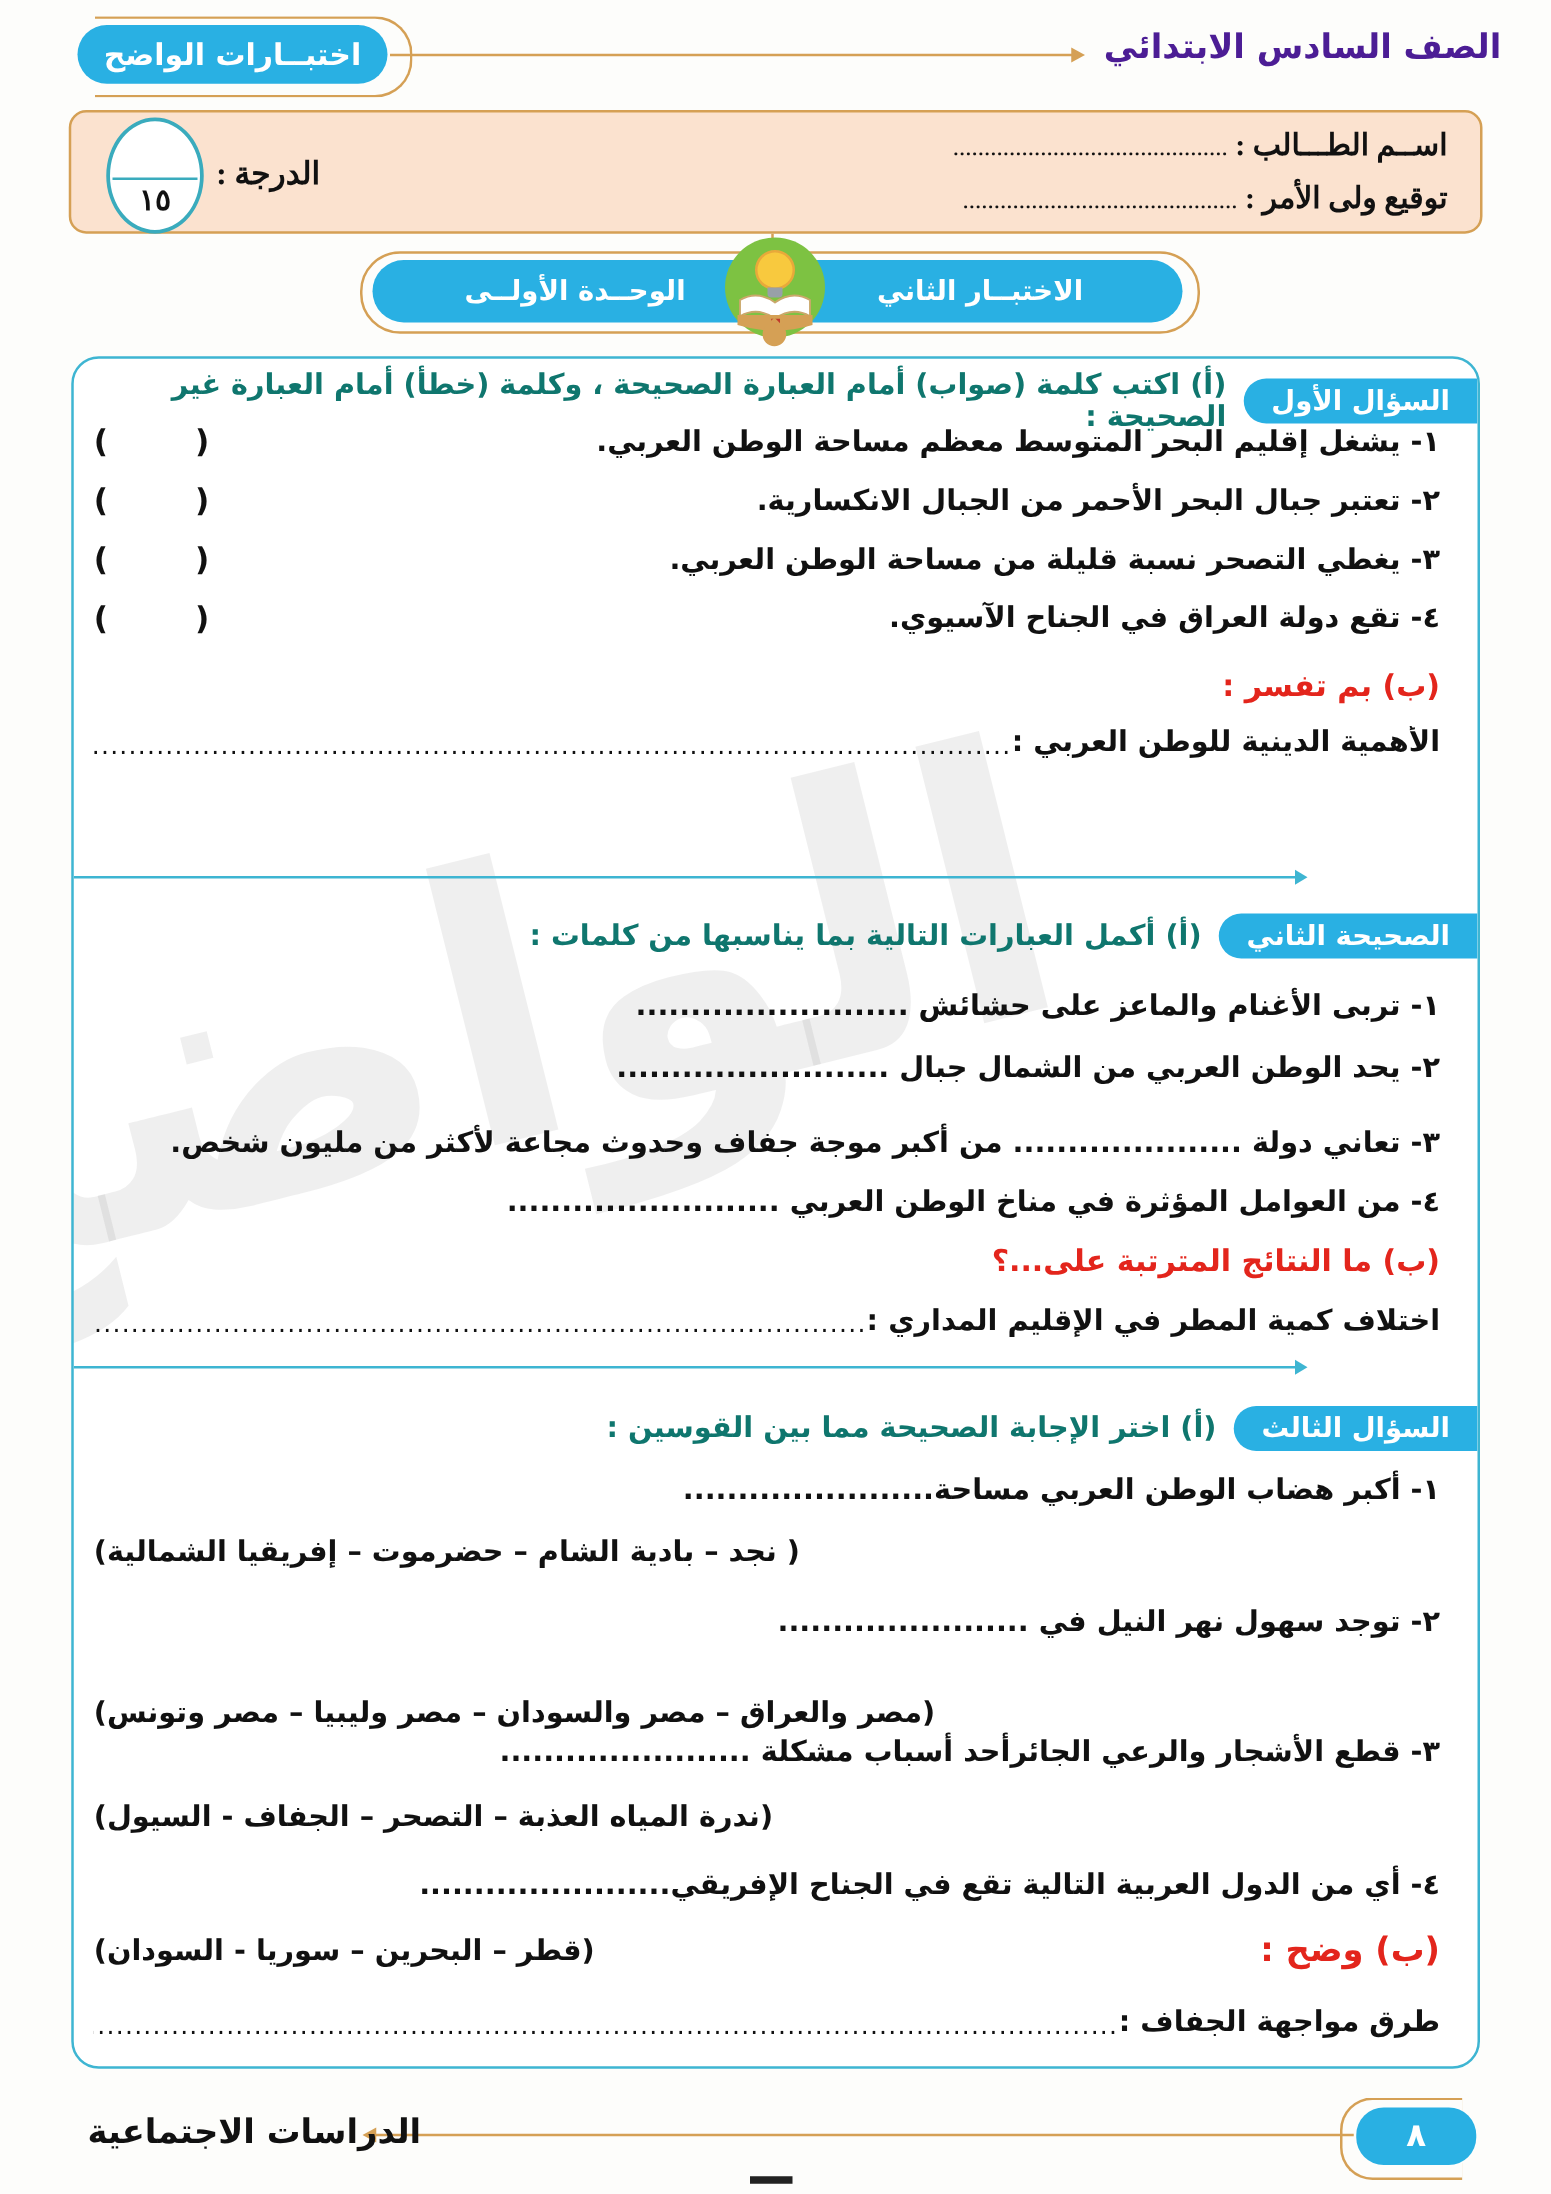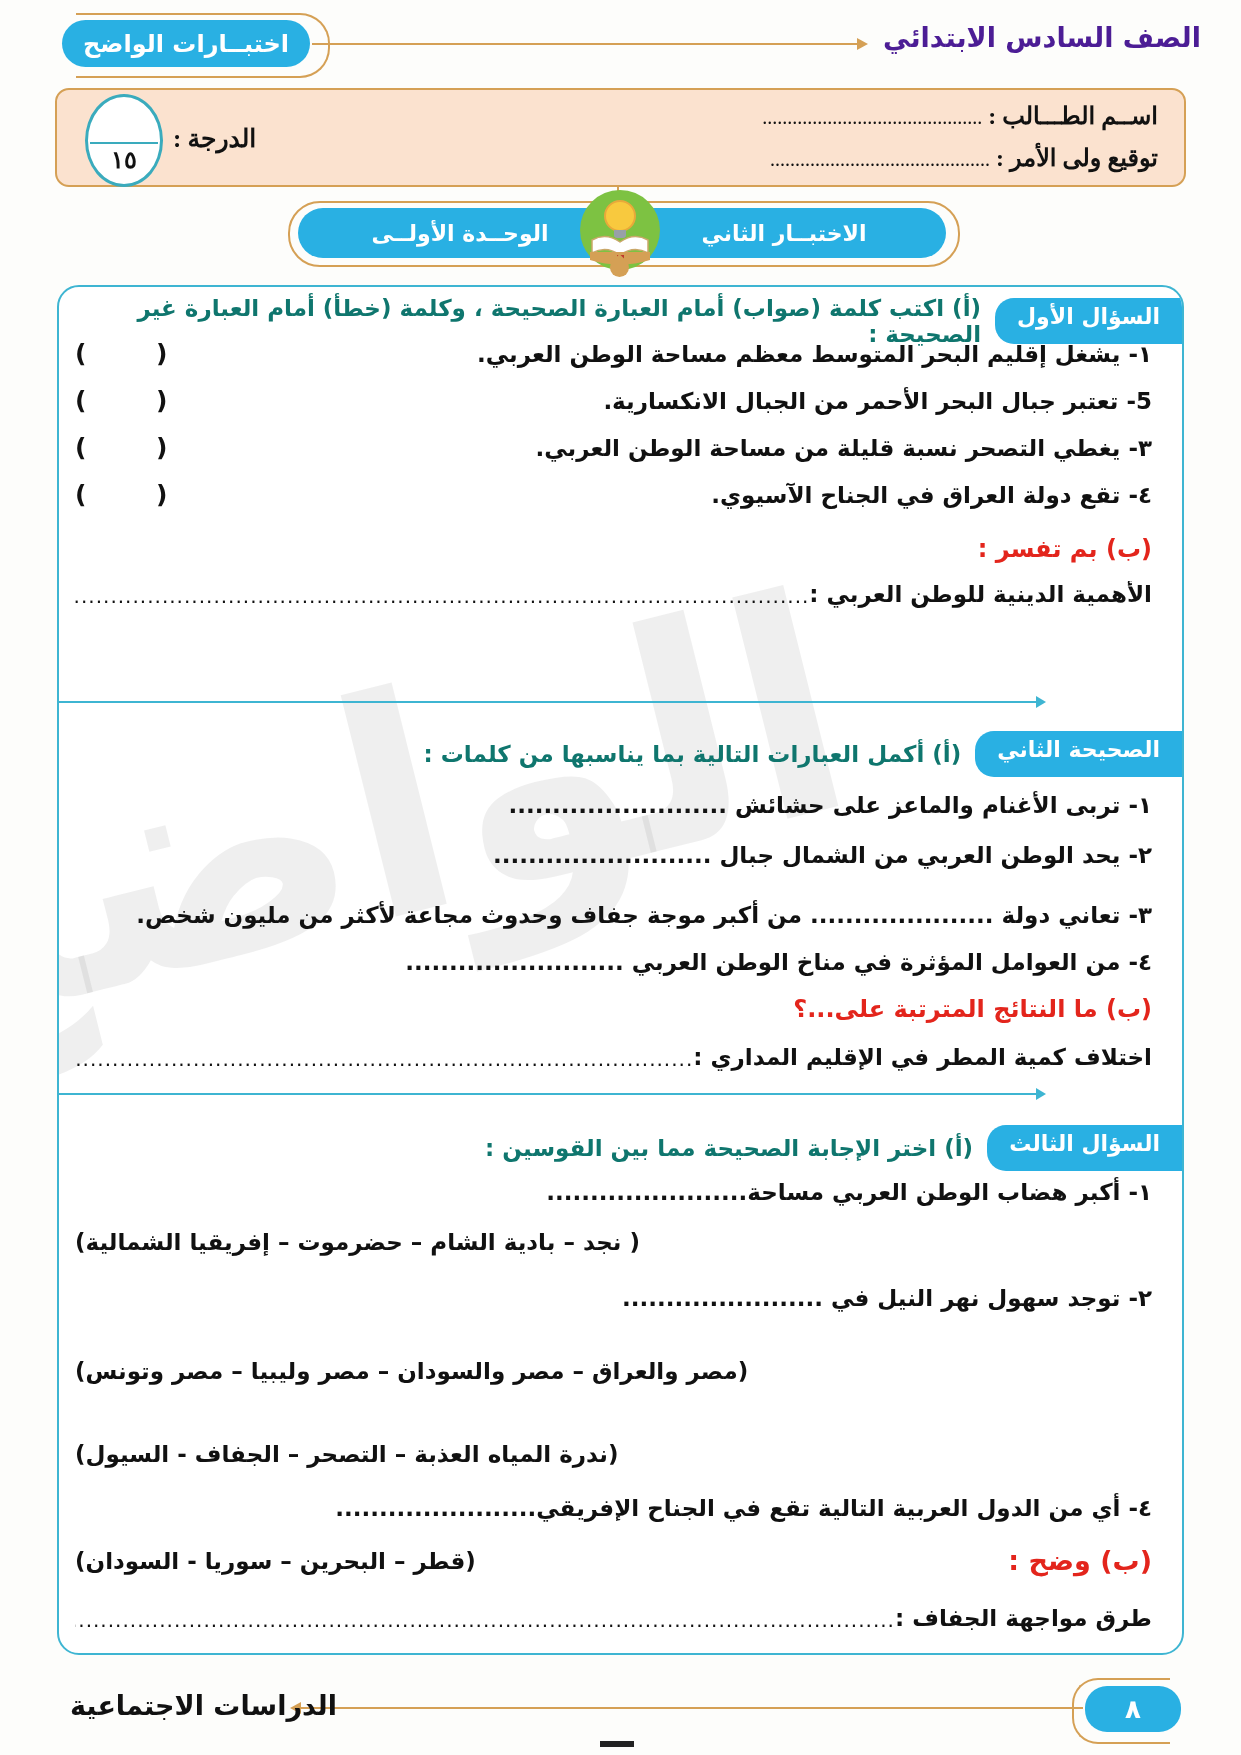--- a/index.html
+++ b/index.html
@@ -69,21 +69,21 @@
     box-sizing:border-box;overflow:hidden;z-index:2;
   }
   .watermark{
     position:absolute;top:330px;left:30px;width:760px;
     font-size:300px;font-weight:700;color:rgba(100,100,100,0.10);
     transform:rotate(-14deg);pointer-events:none;white-space:nowrap;
   }
   .qheader{position:absolute;right:0;left:20px;display:flex;align-items:center;gap:14px;}
   .qpill{
     flex:none;background:#29b0e3;color:#fff;font-size:22px;font-weight:700;
-    height:46px;line-height:38px;padding:0 22px;border-radius:19px 0 0 19px;
+    height:36px;line-height:38px;padding:0 22px;border-radius:19px 0 0 19px;
   }
   .qheading{color:#0f766e;font-size:23px;font-weight:700;}
   .row{position:absolute;right:0;left:0;padding:0 30px 0 16px;box-sizing:border-box;
     font-size:23px;font-weight:700;white-space:nowrap;}
   .tf-row{display:flex;justify-content:space-between;align-items:center;}
   .slot{white-space:pre;font-size:25px;}
   .redline{color:#e3251c;font-size:24px;font-weight:700;}
   .dotline{display:flex;overflow:hidden;}
   .dotline .lbl{flex:none;}
   .dotline .dots{flex:1;overflow:hidden;font-weight:400;font-size:20px;letter-spacing:1px;padding-top:3px;}
@@ -160,21 +160,21 @@
 
   <div class="qheader" style="top:8px">
     <div class="qpill">السؤال الأول</div>
     <div class="qheading">(أ) اكتب كلمة (صواب) أمام العبارة الصحيحة ، وكلمة (خطأ) أمام العبارة غير الصحيحة :</div>
   </div>
   <div class="row tf-row" style="top:52px">
     <span>١- يشغل إقليم البحر المتوسط معظم مساحة الوطن العربي.</span>
     <span class="slot">(        )</span>
   </div>
   <div class="row tf-row" style="top:99px">
-    <span>5- تعتبر جبال البحر الأحمر من الجبال الانكسارية.</span>
+    <span>٢- تعتبر جبال البحر الأحمر من الجبال الانكسارية.</span>
     <span class="slot">(        )</span>
   </div>
   <div class="row tf-row" style="top:146px">
     <span>٣- يغطي التصحر نسبة قليلة من مساحة الوطن العربي.</span>
     <span class="slot">(        )</span>
   </div>
   <div class="row tf-row" style="top:193px">
     <span>٤- تقع دولة العراق في الجناح الآسيوي.</span>
     <span class="slot">(        )</span>
   </div>
@@ -209,20 +209,21 @@
   </div>
 
   <div class="qheader" style="top:838px">
     <div class="qpill">السؤال الثالث</div>
     <div class="qheading">(أ) اختر الإجابة الصحيحة مما بين القوسين :</div>
   </div>
   <div class="row" style="top:892px">١- أكبر هضاب الوطن العربي مساحة.......................</div>
   <div class="row choices" style="top:942px">( نجد – بادية الشام – حضرموت – إفريقيا الشمالية)</div>
   <div class="row" style="top:998px">٢- توجد سهول نهر النيل في .......................</div>
   <div class="row choices" style="top:1071px">(مصر والعراق – مصر والسودان – مصر وليبيا – مصر وتونس)</div>
+  <div class="row" style="top:1102px">٣- قطع الأشجار والرعي الجائرأحد أسباب مشكلة .......................</div>
   <div class="row choices" style="top:1154px">(ندرة المياه العذبة – التصحر – الجفاف - السيول)</div>
   <div class="row" style="top:1208px">٤- أي من الدول العربية التالية تقع في الجناح الإفريقي.......................</div>
   <div class="row combo" style="top:1258px">
     <span class="redline">(ب) وضح :</span>
     <span>(قطر – البحرين – سوريا - السودان)</span>
   </div>
   <div class="row dotline" style="top:1318px">
     <span class="lbl">طرق مواجهة الجفاف : </span>
     <span class="dots">......................................................................................................................................................................</span>
   </div>

